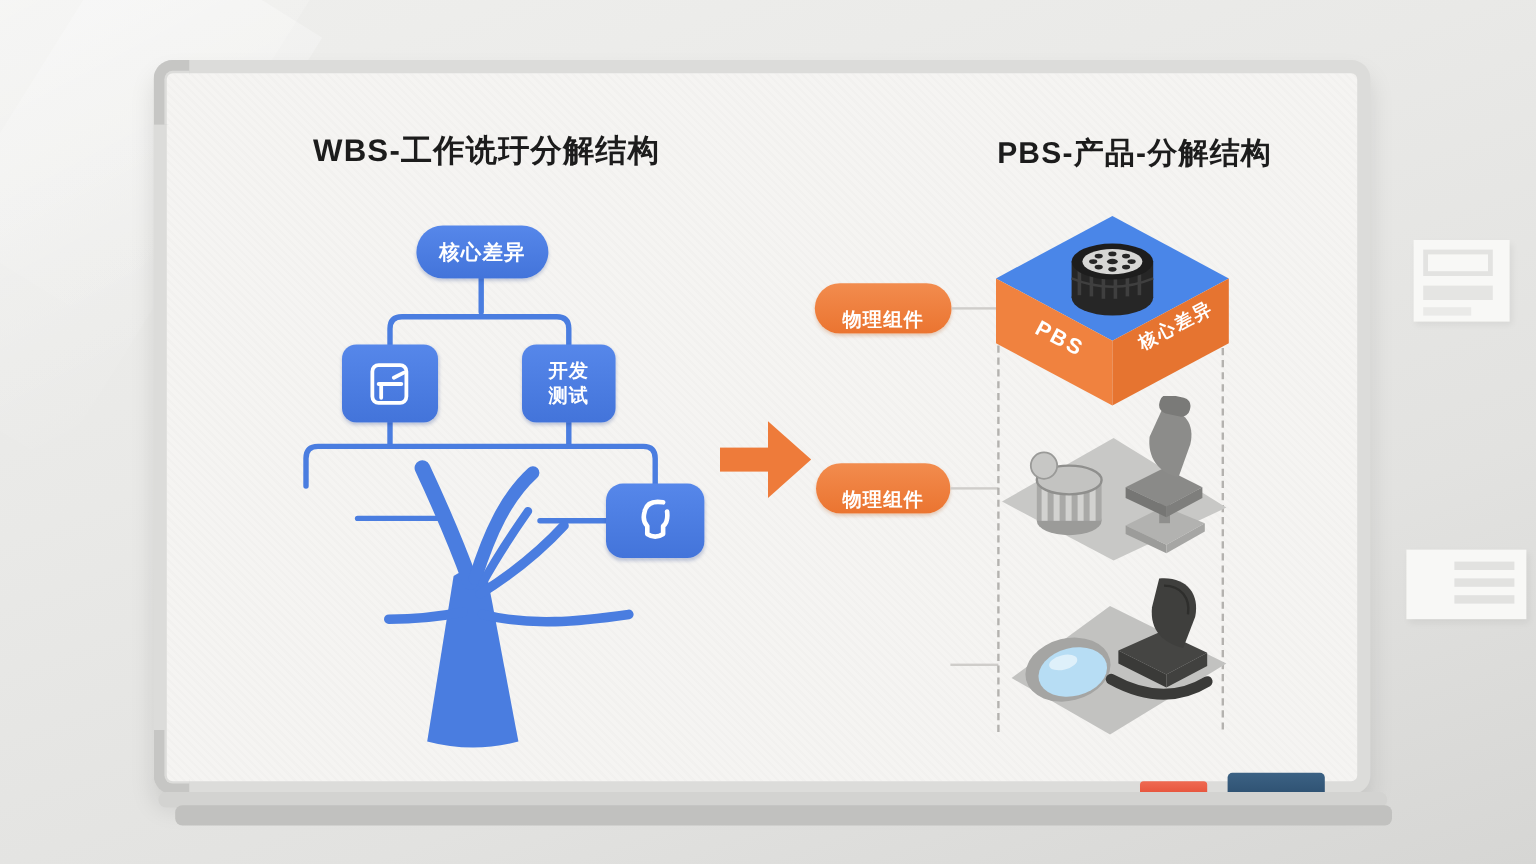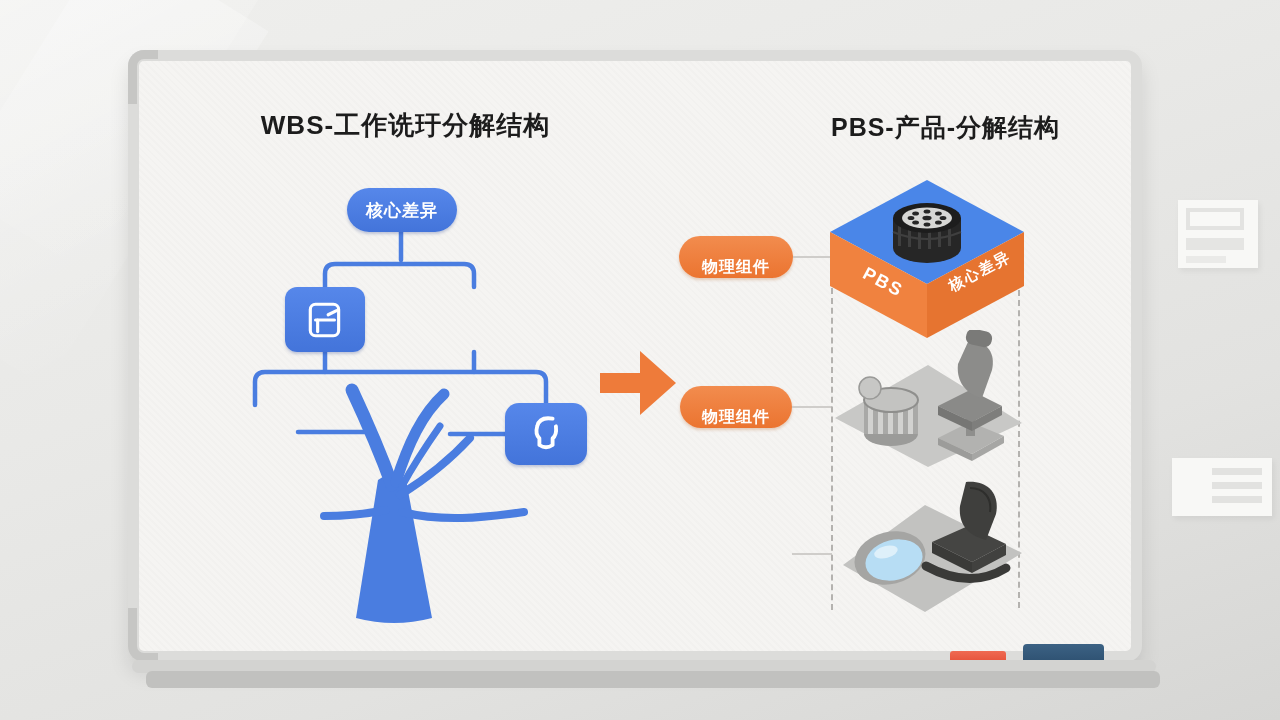--- a/index.html
+++ b/index.html
@@ -140,20 +140,24 @@
     <svg width="42" height="42" viewBox="0 0 40 40">
       <g stroke="#ffffff" stroke-width="3" fill="none" stroke-linecap="round" stroke-linejoin="round">
         <rect x="6" y="5" width="27" height="30" rx="5"></rect>
         <path d="M11,20 H29"></path>
           <path d="M13,20 V31"></path>
           <path d="M23,15 L31,11"></path>
       </g>
     </svg>
   </div>
 
+  <div class="bnode node-devtest">
+    <span>开发</span>
+    <span>测试</span>
+  </div>
 
 
   <div class="bnode node-person">
     <svg width="44" height="44" viewBox="0 0 40 40">
       <path d="M26,6 Q14,4 12,13 Q10,20 14,24 L14,30 Q20,34 26,30 L26,24 Q30,21 29,13" stroke="#ffffff" stroke-width="3.5" fill="none" stroke-linecap="round" stroke-linejoin="round"></path>
     </svg>
   </div>
 
   <svg class="arrow-svg" viewBox="0 0 84 70">
     <rect x="4" y="26" width="41" height="20" fill="#ee7b3a"></rect>

